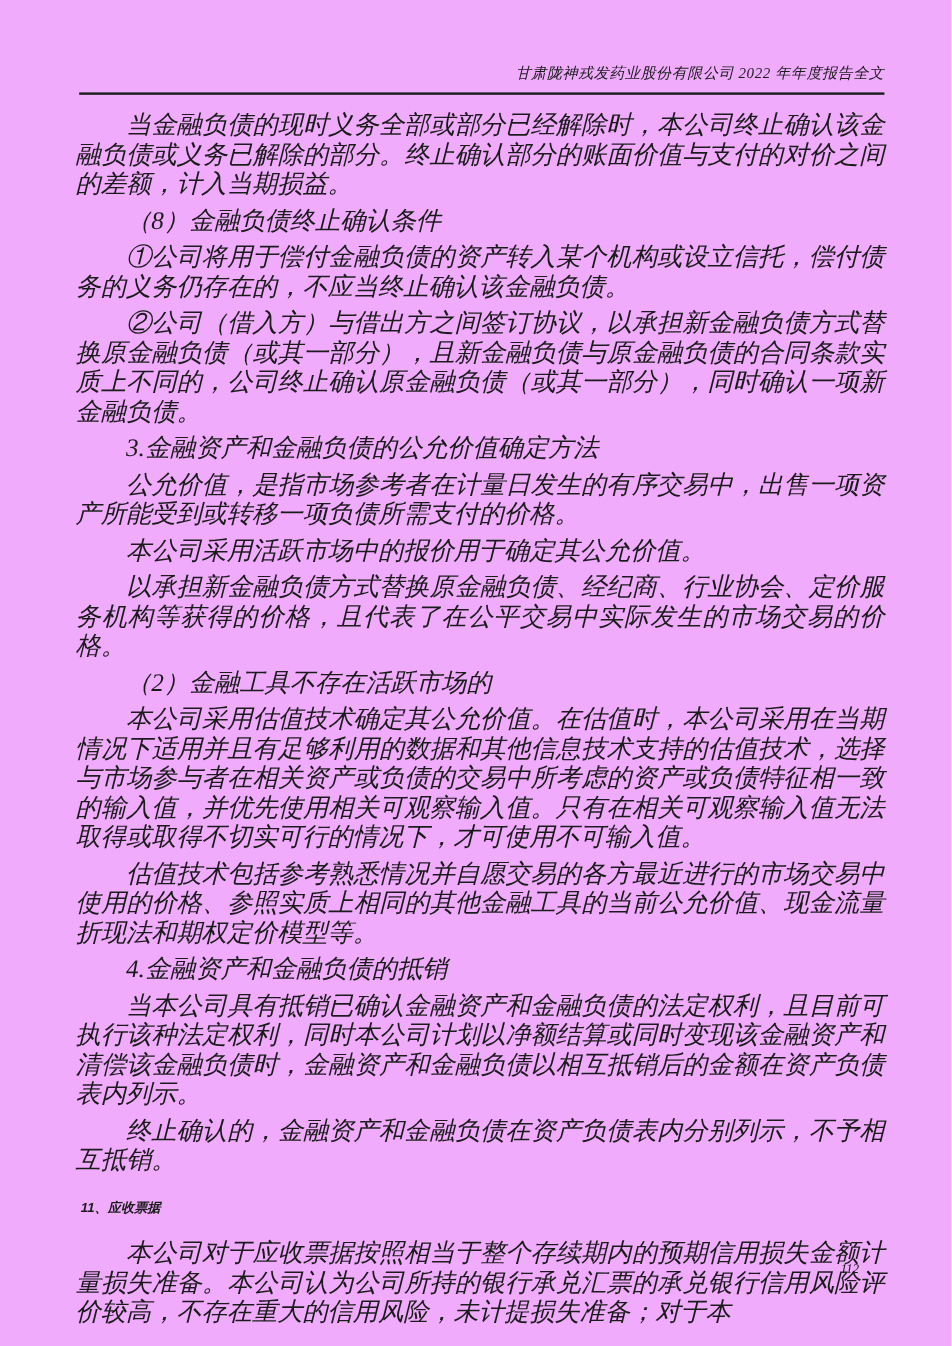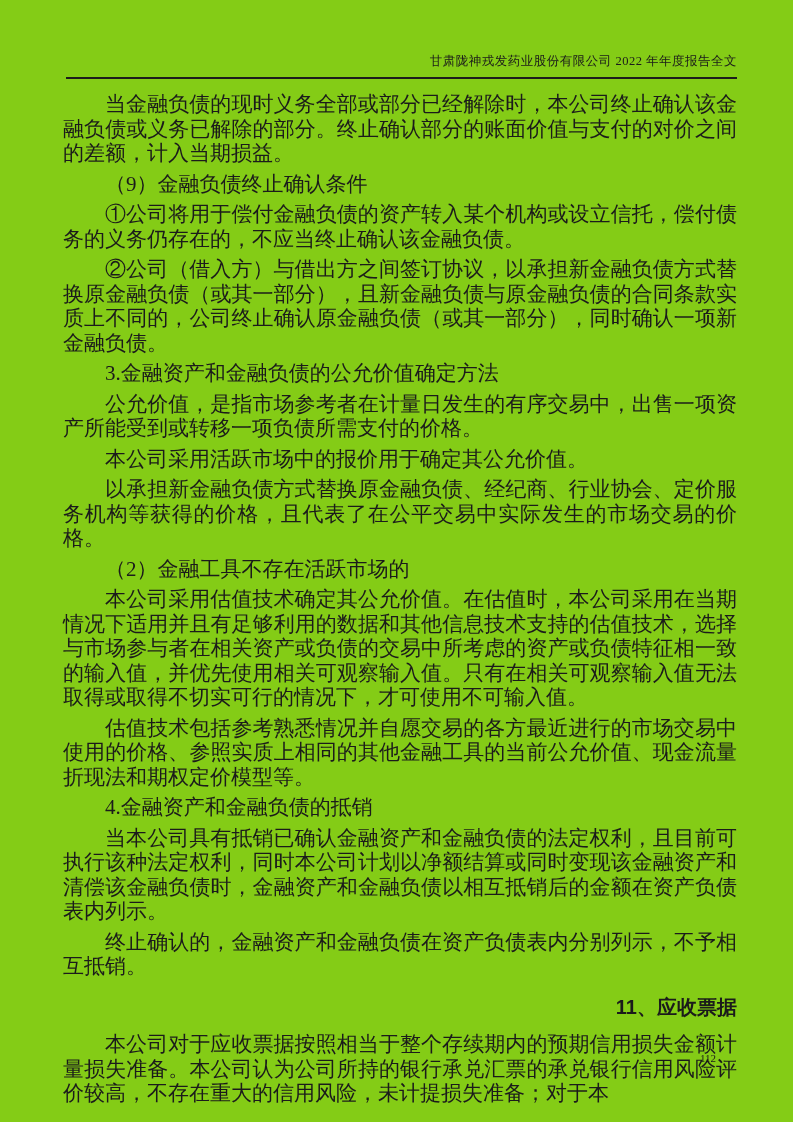--- a/index.html
+++ b/index.html
@@ -4,25 +4,26 @@
 <style>
   html, body {
     margin: 0;
     padding: 0;
     background: #ffffff;
   }
   .page {
     position: relative;
     width: 793px;
     height: 1122px;
-    background: #84cc16;
+    background: #f0abfc;
     color: #1b1b1b;
     font-family: "Liberation Serif", "DejaVu Serif", serif;
     overflow: hidden;
     box-sizing: border-box;
+    font-style: italic;
   }
   .header {
     position: absolute;
     top: 52px;
     left: 64px;
     right: 56px;
     text-align: right;
     font-size: 12.5px;
     line-height: 18px;
     letter-spacing: 0.5px;
@@ -50,23 +51,23 @@
     text-align: justify;
     text-indent: 2em;
     word-break: break-all;
   }
   .content p.block-subheading {
     text-align: left;
   }
   .content p.block-heading {
     font-family: "Liberation Sans", "DejaVu Sans", sans-serif;
     font-weight: 700;
-    font-size: 20px;
+    font-size: 11px;
     text-indent: 0.4em;
-    text-align: right;
+    text-align: left;
     margin: 16px 0 13px 0;
   }
   .footer {
     position: absolute;
     bottom: 58px;
     left: 0;
     right: 77px;
     text-align: right;
     font-size: 11px;
   }
@@ -75,21 +76,21 @@
 <body>
 
 <div class="page">
 
   <div class="header">甘肃陇神戎发药业股份有限公司 2022 年年度报告全文</div>
 
   <hr class="header-rule">
 
   <div class="content">
       <p class="block-body">当金融负债的现时义务全部或部分已经解除时，本公司终止确认该金融负债或义务已解除的部分。终止确认部分的账面价值与支付的对价之间的差额，计入当期损益。</p>
-      <p class="block-subheading">（9）金融负债终止确认条件</p>
+      <p class="block-subheading">（8）金融负债终止确认条件</p>
       <p class="block-body">①公司将用于偿付金融负债的资产转入某个机构或设立信托，偿付债务的义务仍存在的，不应当终止确认该金融负债。</p>
       <p class="block-body">②公司（借入方）与借出方之间签订协议，以承担新金融负债方式替换原金融负债（或其一部分），且新金融负债与原金融负债的合同条款实质上不同的，公司终止确认原金融负债（或其一部分），同时确认一项新金融负债。</p>
       <p class="block-subheading">3.金融资产和金融负债的公允价值确定方法</p>
       <p class="block-body">公允价值，是指市场参考者在计量日发生的有序交易中，出售一项资产所能受到或转移一项负债所需支付的价格。</p>
       <p class="block-body">本公司采用活跃市场中的报价用于确定其公允价值。</p>
       <p class="block-body">以承担新金融负债方式替换原金融负债、经纪商、行业协会、定价服务机构等获得的价格，且代表了在公平交易中实际发生的市场交易的价格。</p>
       <p class="block-subheading">（2）金融工具不存在活跃市场的</p>
       <p class="block-body">本公司采用估值技术确定其公允价值。在估值时，本公司采用在当期情况下适用并且有足够利用的数据和其他信息技术支持的估值技术，选择与市场参与者在相关资产或负债的交易中所考虑的资产或负债特征相一致的输入值，并优先使用相关可观察输入值。只有在相关可观察输入值无法取得或取得不切实可行的情况下，才可使用不可输入值。</p>
       <p class="block-body">估值技术包括参考熟悉情况并自愿交易的各方最近进行的市场交易中使用的价格、参照实质上相同的其他金融工具的当前公允价值、现金流量折现法和期权定价模型等。</p>
       <p class="block-subheading">4.金融资产和金融负债的抵销</p>

